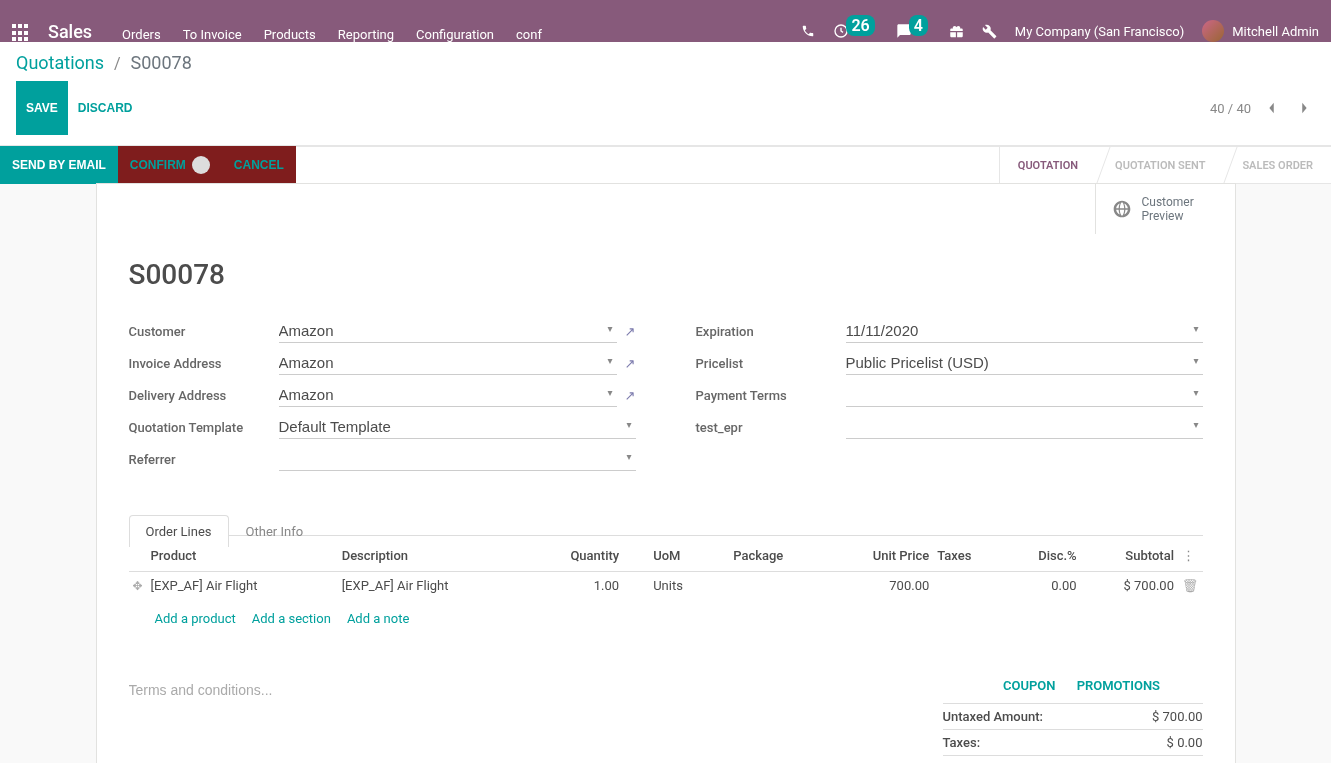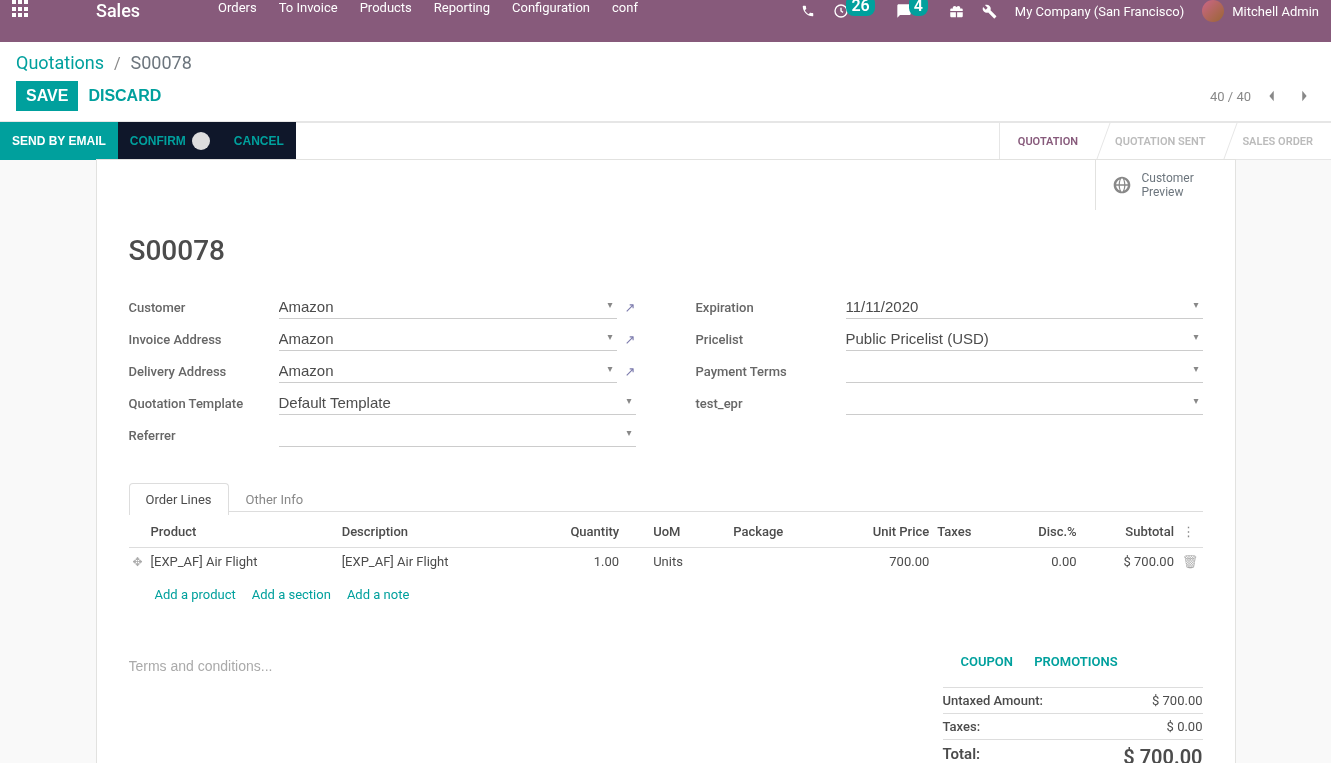--- a/index.html
+++ b/index.html
@@ -1,52 +1,52 @@
 <!DOCTYPE html>
 <html><head>
 <meta charset="utf-8">
 <style>
 * { box-sizing: border-box; margin: 0; padding: 0; }
 body { font-family: -apple-system, BlinkMacSystemFont, "Segoe UI", Roboto, Helvetica, Arial, sans-serif; font-size: 13px; color: #4c4c4c; background: #f9f9f9; }
 a { text-decoration: none; }
 
 
-.topnav { background: #875a7b; color: #fff; height: 42px; display: flex; align-items: flex-start; padding: 0 12px; gap: 48px; }
+.topnav { background: #875a7b; color: #fff; height: 42px; display: flex; align-items: flex-end; padding: 0 12px; }
 .topnav .apps-icon { width: 18px; height: 18px; margin-right: 18px; cursor: pointer; display:flex; flex-wrap:wrap; gap:2px;}
 .apps-icon span{width:4px;height:4px;background:#fff;}
 .topnav .brand { font-size: 18px; font-weight: 500; margin-right: 30px; cursor: pointer; }
 .topnav .menu { display: flex; gap: 22px; align-items:center;}
 .topnav .menu .item { color: #fff; font-size: 13px; cursor: pointer; }
 .topnav .spacer { flex: 1; }
 .topnav .systray { display: flex; align-items: center; gap: 18px; }
 .topnav .systray .ico { cursor:pointer; position:relative; display:flex; align-items:center;}
 .badge { background: #00a09d; color:#fff; border-radius: 8px; font-size: 16px; padding: 1px 5px; position: relative; top:-6px; left:-3px; font-weight:600;}
 .company { color:#fff; font-size:13px; cursor:pointer;}
 .user { display:flex; align-items:center; gap:8px; cursor:pointer; }
 .avatar { width:22px; height:22px; border-radius:50%; background: linear-gradient(135deg,#c68,#963); display:inline-block;}
 
 
 .control-panel { background:#fff; border-bottom: 1px solid #e6e6e6;}
 .breadcrumb { padding: 10px 16px 4px; font-size: 16px; }
 .breadcrumb .root { color:#00a09d; cursor:pointer; font-size:18px;}
 .breadcrumb .sep { color:#888; margin: 0 6px; }
 .breadcrumb .current { color:#6c757d; font-size:18px;}
 .cp-row { display:flex; align-items:center; padding: 4px 16px 10px; }
-.btn { border:none; padding: 6px 10px; font-size:16px; font-weight:600; cursor:pointer; border-radius:0;text-align:right;}
+.btn { border:none; padding: 20px 10px; font-size:12px; font-weight:600; cursor:pointer; border-radius:0;text-align:right;}
 .btn-primary { background:#00a09d; color:#fff; }
 .btn-link { background:transparent; color:#00a09d; }
 .cp-row .right { margin-left:auto; display:flex; align-items:center; gap:10px; color:#888;}
 .pager-arrow { cursor:pointer; color:#888; font-size:14px; padding:4px 6px;}
 
 
 .statusbar { display:flex; align-items:center; background:#fff; border-top:1px solid #e6e6e6; border-bottom:1px solid #e6e6e6; height:38px; padding-left:0;}
 .statusbar .actions { display:flex; align-items:center;}
 .statusbar .actions .btn-status { height:38px; padding: 16px 12px; font-weight:600; font-size:12px; border:none; cursor:pointer; display:flex; align-items:center; gap:6px;}
 .btn-status.primary { background:#00a09d; color:#fff;}
-.btn-status.secondary { background:#0f172a; color:#00a09d;}
+.btn-status.secondary { background:#7f1d1d; color:#00a09d;}
 .status-avatar{width:18px;height:18px;border-radius:50%;background:#ddd;display:inline-block;}
 .statusbar .spacer{flex:1;}
 .statusbar .stages { display:flex; height:100%;padding-left:8px;}
 .stage { position:relative; padding: 0 18px; display:flex; align-items:center; font-size:11px; font-weight:600; color:#bbb; background:#fff; border-left:1px solid #e6e6e6;}
 .stage.active { color:#875a7b; }
 .stage::after{content:""; position:absolute; right:-8px; top:0; bottom:0; width:16px; background:#fff; transform: skewX(-20deg); border-right:1px solid #e6e6e6; z-index:1;}
 .stage:last-child::after{display:none;}
 .stage span{position:relative;z-index:2;}
 
 
@@ -62,41 +62,41 @@
 .form-col { flex:1;}
 .field-row { display:flex; align-items:center; margin-bottom: 8px; min-height:24px;}
 .field-label { width: 150px; color:#666; font-size:13px; font-weight:500;}
 .field-widget { flex:1; position:relative; }
 .m2o { border:none; border-bottom:1px solid #ccc; width:100%; padding: 3px 0; font-size:15px; color:#4c4c4c; background:transparent;}
 .dd-arrow { position:absolute; right: 4px; top: 4px; color:#888; font-size:10px; pointer-events:none;}
 .ext-link { margin-left:8px; color:#7c7bad; cursor:pointer; font-size:13px;}
 
 
 .tabs { border-bottom:1px solid #ddd; display:flex; margin-top: 24px;}
-.tab { padding: 8px 16px; font-size:13px; color:#888; cursor:pointer; border:1px solid transparent; border-bottom:none; position:relative; top:4px;}
+.tab { padding: 8px 16px; font-size:13px; color:#888; cursor:pointer; border:1px solid transparent; border-bottom:none; position:relative; top:12px;}
 .tab.active { color:#4c4c4c; border-color:#ddd; background:#fff; border-radius:4px 4px 0 0;}
 .tab-content { padding-top: 4px;}
 
 
 table.lines { width:100%; border-collapse: collapse; font-size:13px;}
 table.lines th { text-align:left; font-weight:500; color:#4c4c4c; padding: 8px 4px; border-bottom:1px solid #ddd;}
 table.lines th.right, table.lines td.right { text-align:right;margin-top:24px;}
 table.lines td { padding: 6px 4px; }
 .handle{color:#aaa;cursor:move;font-size:12px;}
 .trash{color:#aaa;cursor:pointer;font-size:13px;}
 .add-links { display:flex; gap:16px; padding: 6px 4px;}
 .add-links a { color:#00a09d; cursor:pointer;}
 
 
 .footer-area { display:flex; margin-top: 40px;}
 .terms { flex:1; }
 .terms input { border:none; width:100%; font-size:14px; color:#888; padding:4px 0;}
 .terms input::placeholder{color:#aaa;}
 .totals { width: 260px; }
-.promo-links { text-align:left; margin-bottom:18px;}
+.promo-links { text-align:center; margin-bottom:10px;}
 .promo-links a { color:#00a09d; font-weight:600; font-size:13px; margin-left:18px; cursor:pointer;}
 .total-row { display:flex; justify-content:space-between; padding: 5px 0; border-top:1px solid #ddd;}
 .total-row:first-of-type{border-top:1px solid #ddd;}
 .total-label { color:#4c4c4c; font-weight:500; font-size:13px;}
 .total-val { color:#4c4c4c; font-size:13px;}
 .total-row.grand .total-label { font-size:15px; font-weight:600;}
 .total-row.grand .total-val { font-size:20px; font-weight:600;}
 
 svg{display:block;}
 </style>

